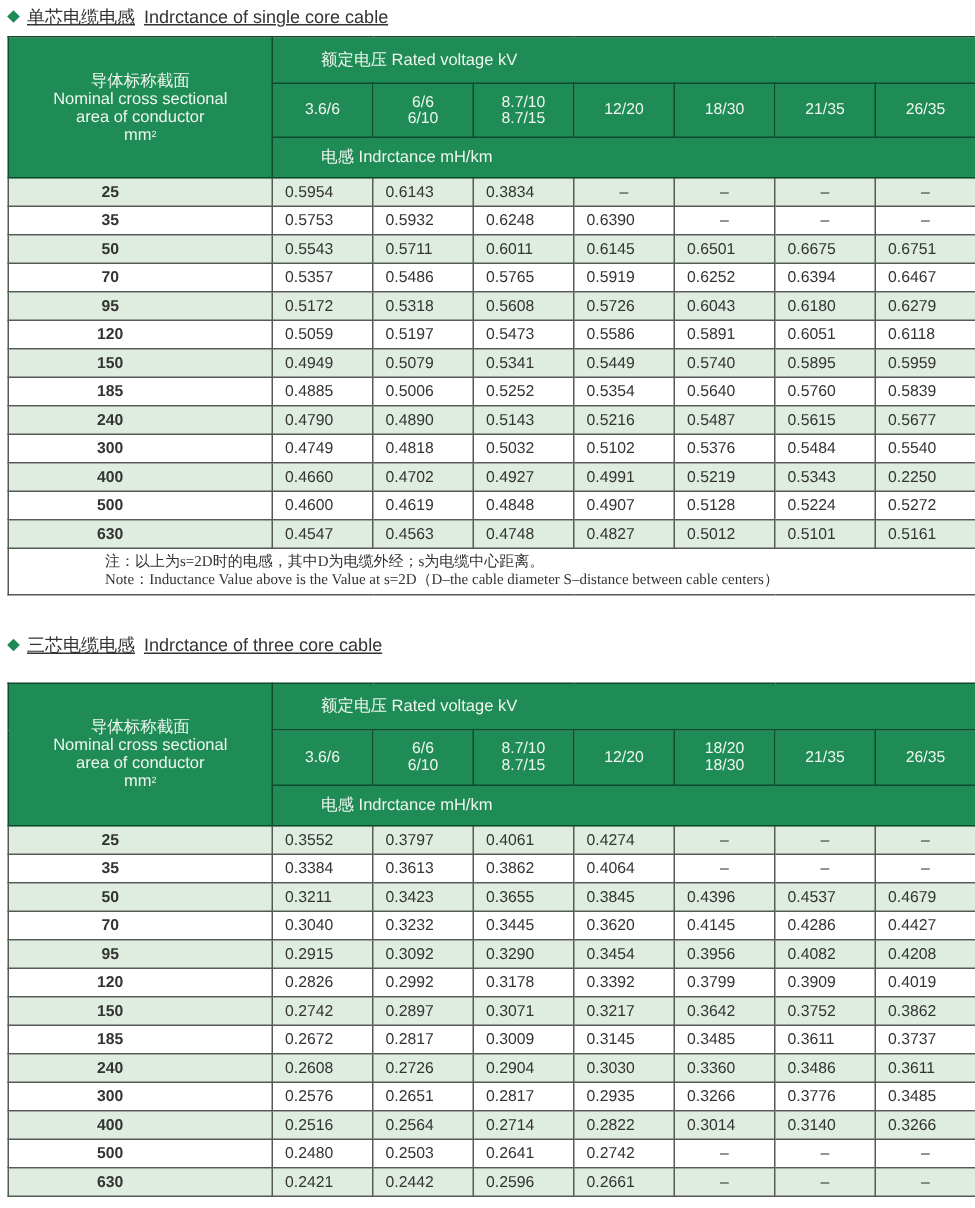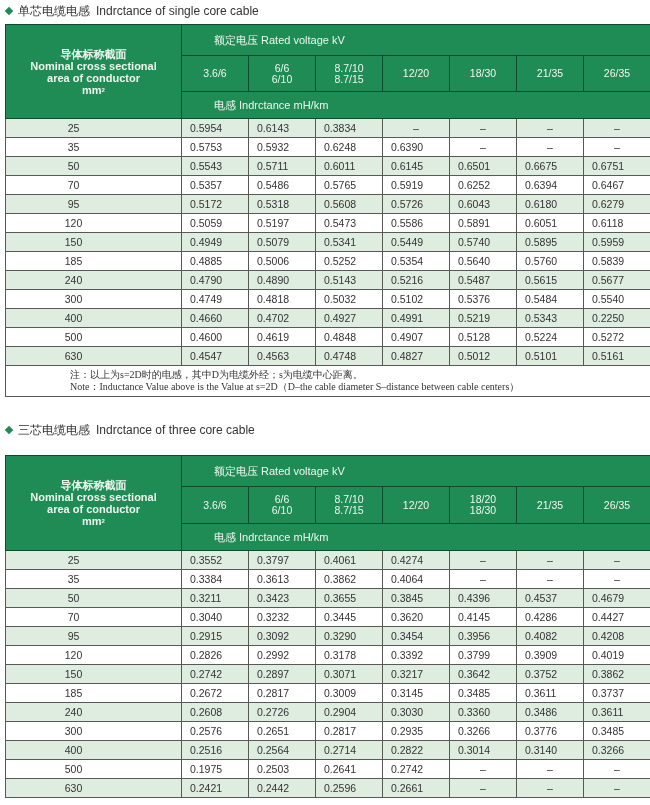--- a/index.html
+++ b/index.html
@@ -7,20 +7,21 @@
     width: 650px; height: 805px; overflow: hidden;
     background: #ffffff;
     font-family: "Liberation Sans", "DejaVu Sans", sans-serif;
     color: #2a2a2a;
     position: relative;
   }
   .section-title {
     position: absolute; left: 6px;
     font-size: 12px; color: #333;
     white-space: nowrap;
+    text-decoration: underline;
   }
   .section-title .diamond {
     display: inline-block; width: 6px; height: 6px;
     background: #1f8a55; transform: rotate(45deg);
     margin-right: 6px; position: relative; top: -1px;
   }
   .section-title .cn { margin-right: 6px; }
   table.data {
     position: absolute; left: 5px;
     width: 645px;
@@ -39,28 +40,28 @@
     background: #1f8c55;
     color: #eef6ef;
     font-weight: normal;
     border-color: #0f4a2c;
     line-height: 11px;
     margin-top: 17px;
   }
   table.data thead th.rated, table.data thead th.ind {
     text-align: left; padding-left: 32px; font-size: 11px;
   }
-  table.data thead th.area { font-size: 11px; line-height: 12px; font-weight: bold; }
+  table.data thead th.area { font-size: 11px; line-height: 12px; }
   table.data thead th.area .sup { font-size: 6px; vertical-align: top; }
   table.data tbody td { height: 18px; color: #333; }
   table.data tbody tr:nth-child(odd) td { background: #dfece0; }
   table.data tbody tr:nth-child(even) td { background: #ffffff; }
   table.data tbody td.val { text-align: left; padding-left: 8px; }
   table.data tbody td.dash { text-align: center; padding-left: 0; }
-  table.data tbody td.size { text-align: center; padding-right: 40px; }
+  table.data tbody td.size { text-align: center; padding-right: 40px; font-weight: bold; }
   table.data tfoot td {
     background: #fff; text-align: left; padding: 3px 0 3px 64px;
     font-size: 10px; line-height: 12px; color: #333;
     border-color: #555a55;
     font-family: Liberation Serif, serif;
   }
   #t1-title { top: 3px; }
   #t1 { top: 24px; }
   #t1 thead tr.r1 th { height: 30px; }
   #t1 thead tr.r2 th { height: 35px; }
@@ -431,21 +432,21 @@
         <td class="val">0.2516</td>
         <td class="val">0.2564</td>
         <td class="val">0.2714</td>
         <td class="val">0.2822</td>
         <td class="val">0.3014</td>
         <td class="val">0.3140</td>
         <td class="val">0.3266</td>
       </tr>
       <tr>
         <td class="size">500</td>
-        <td class="val">0.1975</td>
+        <td class="val">0.2480</td>
         <td class="val">0.2503</td>
         <td class="val">0.2641</td>
         <td class="val">0.2742</td>
         <td class="dash">–</td>
         <td class="dash">–</td>
         <td class="dash">–</td>
       </tr>
       <tr>
         <td class="size">630</td>
         <td class="val">0.2421</td>

